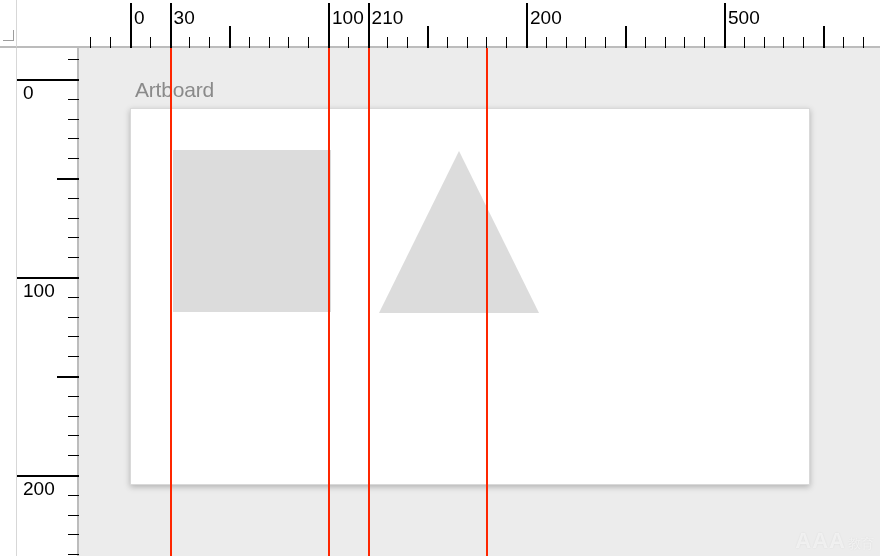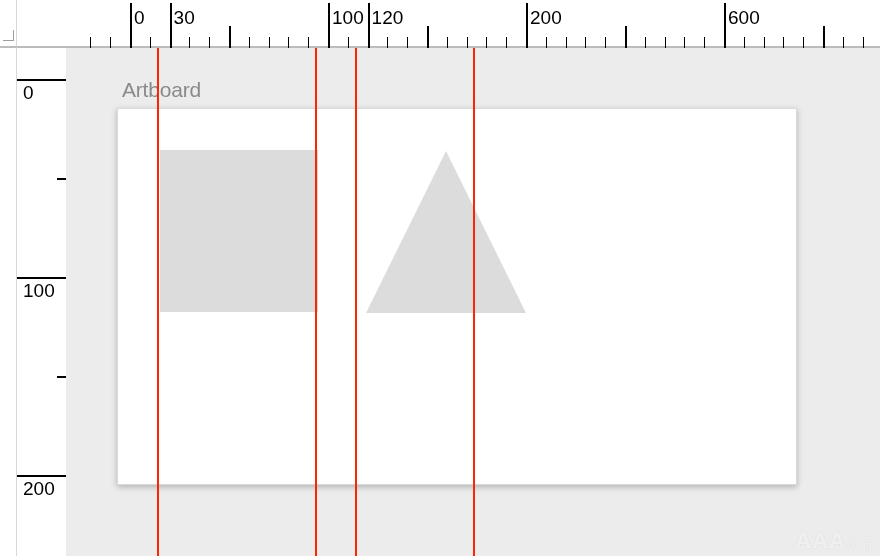--- a/index.html
+++ b/index.html
@@ -139,21 +139,21 @@
     position: absolute;
     left: 6px;
     font-size: 19px;
     color: #000;
     transform: translateY(-50%);
   }
 
   
   .canvas-area {
     position: absolute;
-    left: 66px;
+    left: 79px;
     top: 48px;
     width: 801px;
     height: 508px;
     background: #ececec;
     overflow: hidden;
   }
 
   .artboard-label {
     position: absolute;
     left: 56px;
@@ -246,25 +246,25 @@
 <div class="left-ruler-strip"></div>
 
 <div class="top-ruler" id="top-ruler">
     <div class="major" style="left: 51px;"></div>
     <div class="num" style="left: 55px;">0</div>
     <div class="major" style="left: 90.6px;"></div>
     <div class="num" style="left: 94.6px;">30</div>
     <div class="major" style="left: 249px;"></div>
     <div class="num" style="left: 253px;">100</div>
     <div class="major" style="left: 288.6px;"></div>
-    <div class="num" style="left: 292.6px;">120</div>
+    <div class="num" style="left: 292.6px;">210</div>
     <div class="major" style="left: 447px;"></div>
     <div class="num" style="left: 451px;">200</div>
     <div class="major" style="left: 645px;"></div>
-    <div class="num" style="left: 649px;">600</div>
+    <div class="num" style="left: 649px;">500</div>
     <div class="minor" style="left: 11.4px;"></div>
     <div class="minor" style="left: 31.2px;"></div>
     <div class="minor" style="left: 70.8px;"></div>
     <div class="minor" style="left: 110.4px;"></div>
     <div class="minor" style="left: 130.2px;"></div>
     <div class="mid" style="left: 150px;"></div>
     <div class="minor" style="left: 169.8px;"></div>
     <div class="minor" style="left: 189.6px;"></div>
     <div class="minor" style="left: 209.4px;"></div>
     <div class="minor" style="left: 229.2px;"></div>

